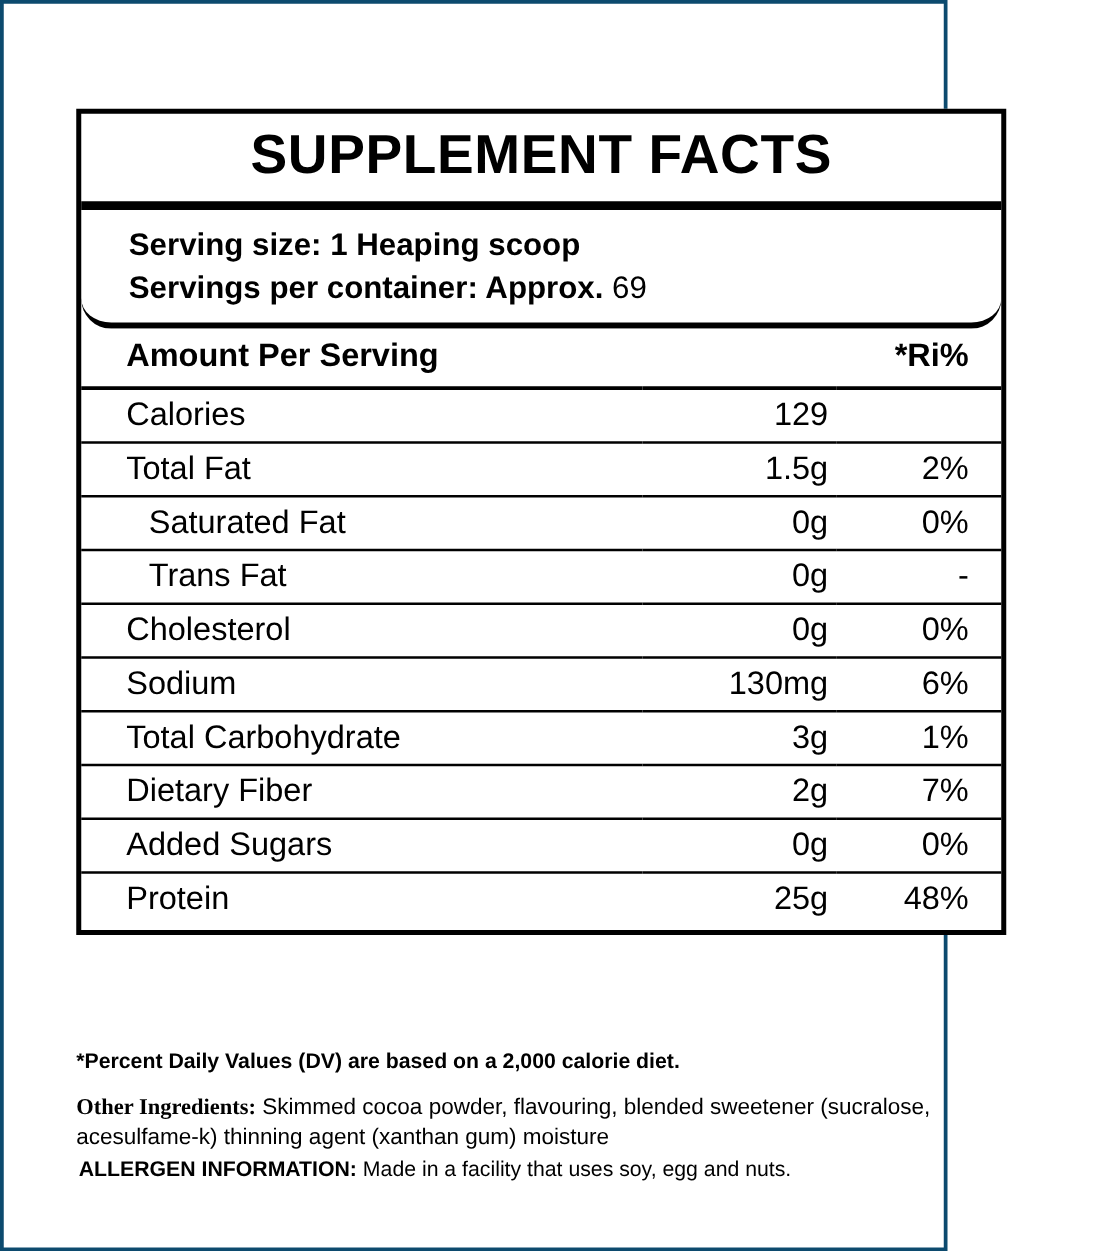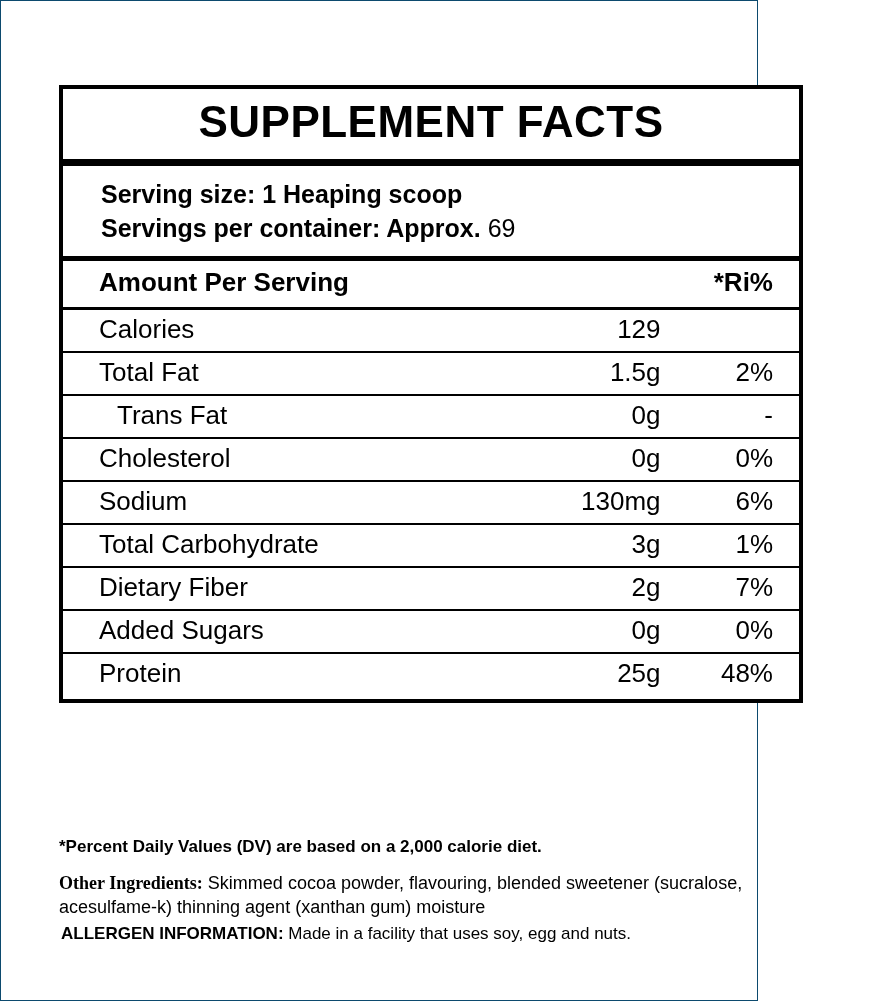--- a/index.html
+++ b/index.html
@@ -15,21 +15,21 @@
     position: relative;
     overflow: hidden;
   }
   .page {
     position: absolute;
     left: 0; top: 0;
     width: 758px;
     height: 1001px;
     background: #ffffff;
     box-sizing: border-box;
-    border: 1px solid #0c4a6e;
+    border: 3px solid #0c4a6e;
   }
   .panel {
     position: absolute;
     left: 58px;
     top: 84px;
     width: 744px;
     box-sizing: border-box;
     border: 4px solid #000000;
     background: #ffffff;
   }
@@ -42,20 +42,21 @@
   .title {
     font-size: 44px;
     font-weight: bold;
     letter-spacing: 0.5px;
     line-height: 1.05;
   }
   
   .serving-block {
     border-bottom: 5px solid #000000;
     padding: 12px 0 10px 38px;
+    border-radius: 24px;
   }
   .serving-line {
     font-size: 25px;
     font-weight: bold;
     line-height: 1.35;
   }
   .serving-line .val {
     font-weight: bold;
   }
   .serving-line .num {
@@ -176,20 +177,25 @@
           <td class="cell-name">Calories</td>
           <td class="cell-amt">129</td>
           <td class="cell-ri"></td>
         </tr>
         <tr class="row">
           <td class="cell-name">Total Fat</td>
           <td class="cell-amt">1.5g</td>
           <td class="cell-ri">2%</td>
         </tr>
         <tr class="row">
+          <td class="cell-name indent">Saturated Fat</td>
+          <td class="cell-amt">0g</td>
+          <td class="cell-ri">0%</td>
+        </tr>
+        <tr class="row">
           <td class="cell-name indent">Trans Fat</td>
           <td class="cell-amt">0g</td>
           <td class="cell-ri">-</td>
         </tr>
         <tr class="row">
           <td class="cell-name">Cholesterol</td>
           <td class="cell-amt">0g</td>
           <td class="cell-ri">0%</td>
         </tr>
         <tr class="row">

